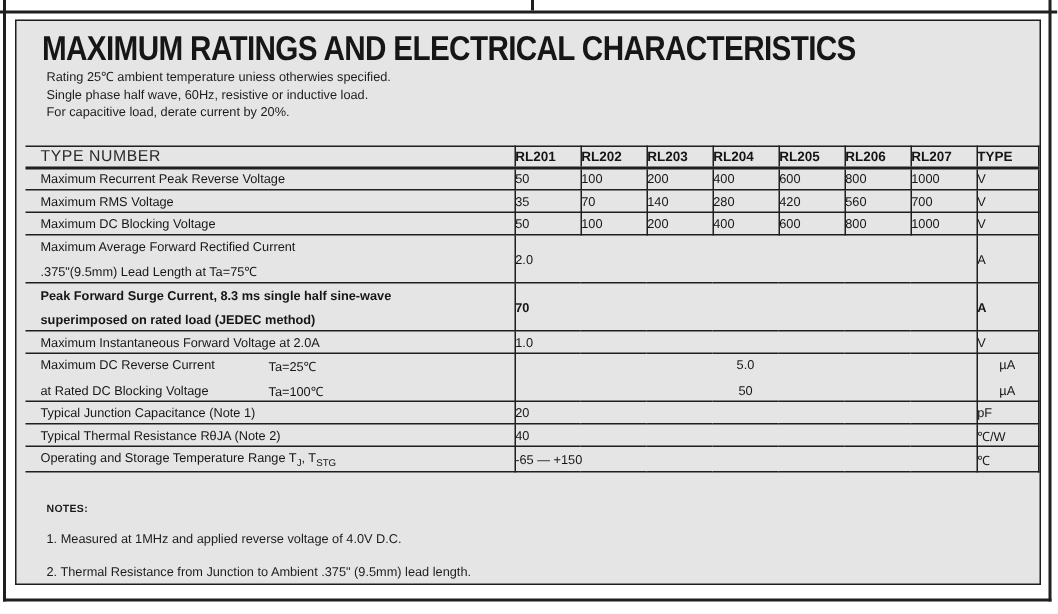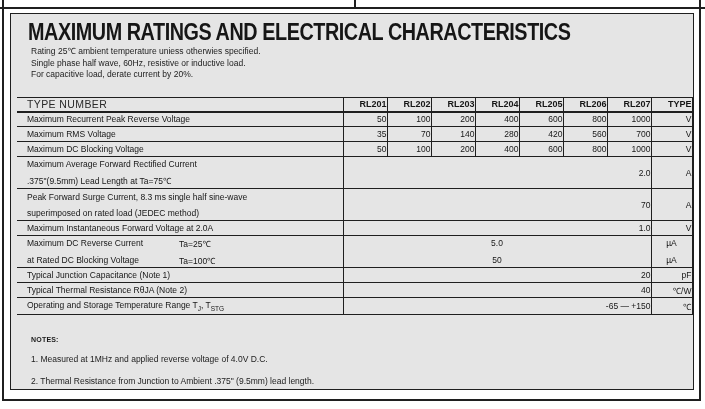--- a/index.html
+++ b/index.html
@@ -28,30 +28,30 @@
   }
 
   .subtitle { position:absolute; left:20px; top:32px; font-size:8.5px; line-height:11.5px; color:#1c1c1c; }
 
   table.ratings {
     position:absolute; left:6px; top:83px;
     border-collapse:collapse; table-layout:fixed;
     font-size:8.5px; color:#161616; width:675px;
   }
   table.ratings th, table.ratings td {
-    border:1px solid #1f1f1f; padding:0; text-align:right; vertical-align:middle;
+    border:1px solid #1f1f1f; padding:0; text-align:left; vertical-align:middle;
     overflow:hidden; white-space:nowrap;
   }
   table.ratings .param { text-align:left; padding-left:10px; border-left:none; }
   table.ratings thead th { font-weight:bold; font-size:9px; height:14px; }
   table.ratings thead th.param { font-weight:normal; font-size:10.5px; letter-spacing:0.4px; color:#2a2a2a; }
   table.ratings thead th { border-bottom:2px solid #1f1f1f; }
   tr.r-s { height:15px; }
   tr.r-d { height:25px; }
-  tr.r-d2 { height:32px; }
+  tr.r-d2 { height:32px;font-weight:bold; }
   tr.r-last { height:17px; }
 
   td .dbl {
     display:flex; flex-direction:column; justify-content:space-between;
     padding:2px 0 2px; height:31px;
   }
   tr.r-d2 td .dbl { height:30px; }
   td.v-bot { vertical-align:bottom; padding-bottom:2px; }
   .cond-line { position:relative; }
   .cond { position:absolute; left:152px; top:0; }

